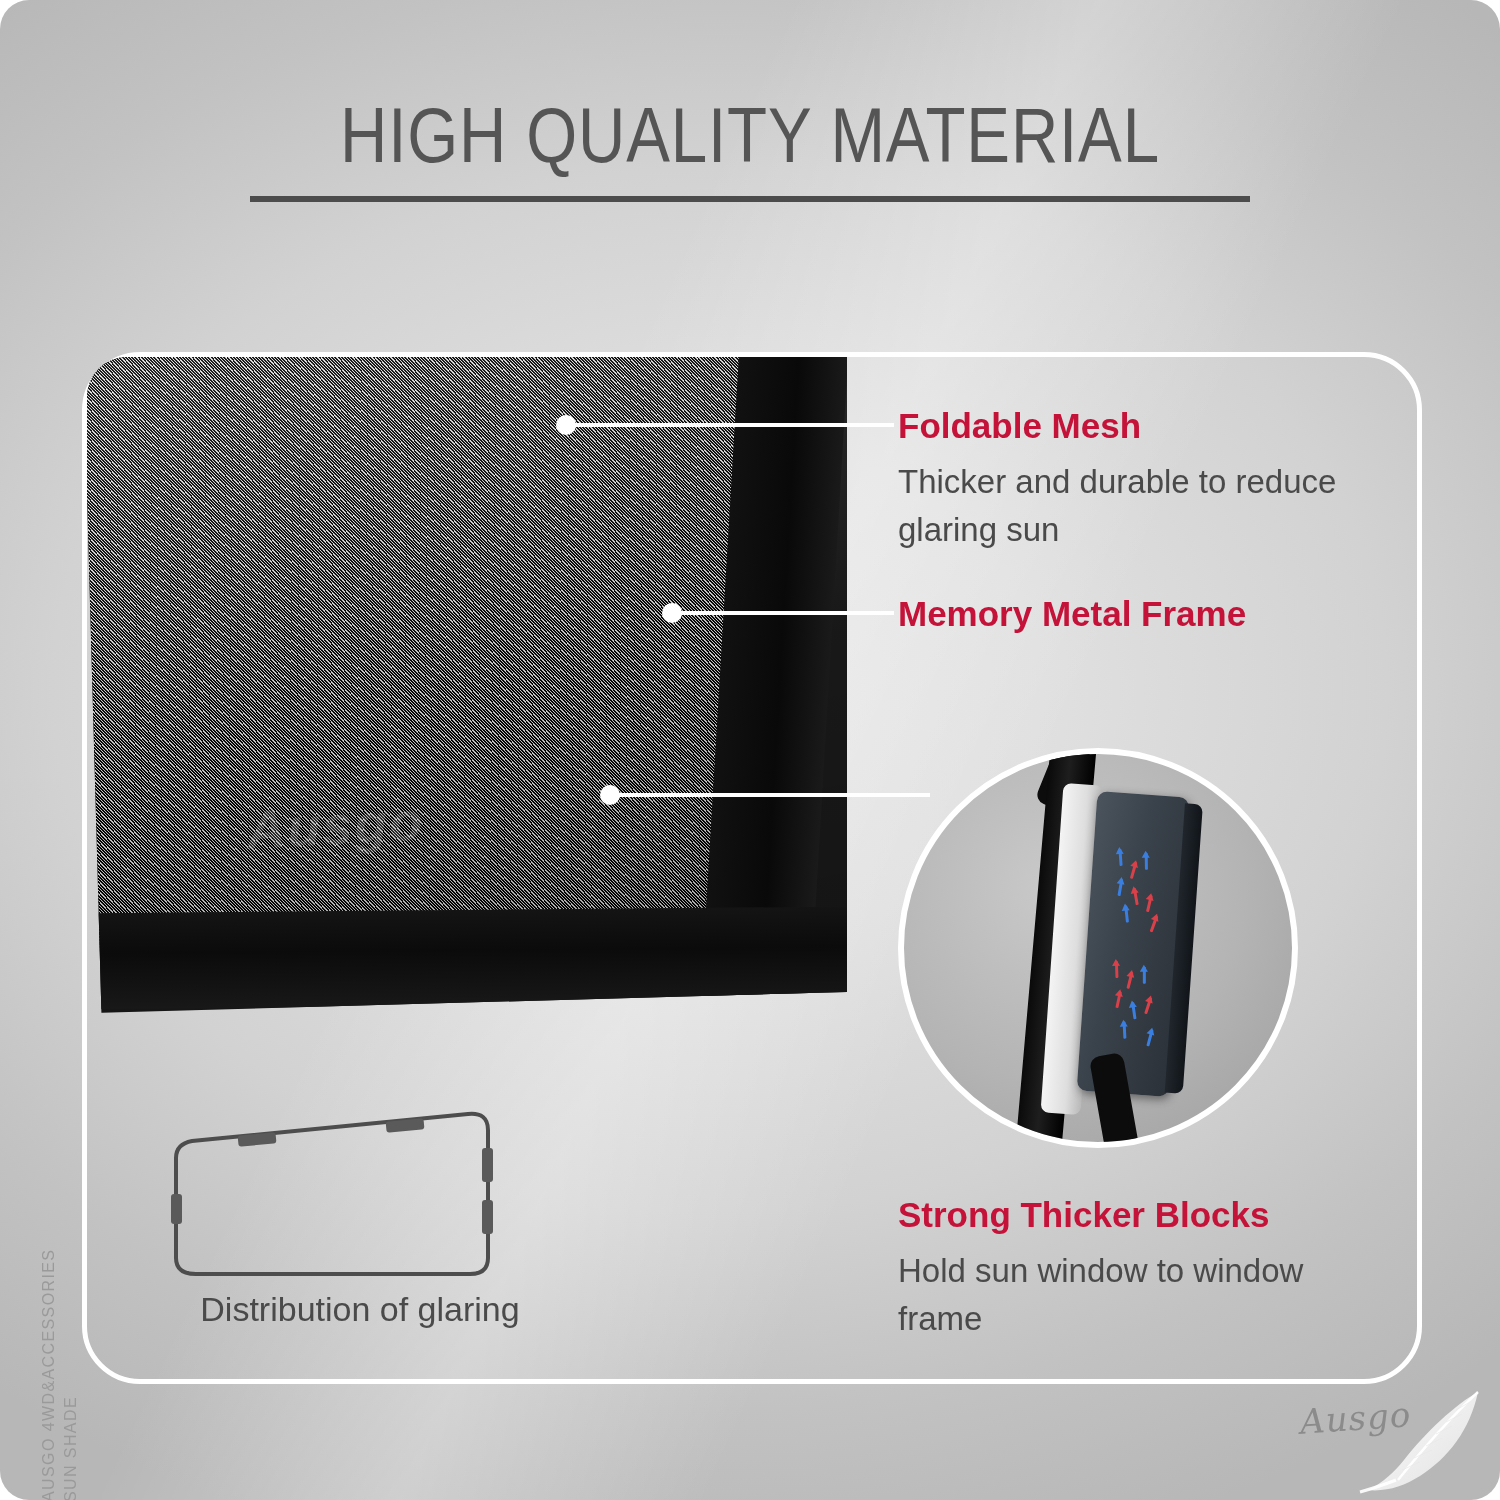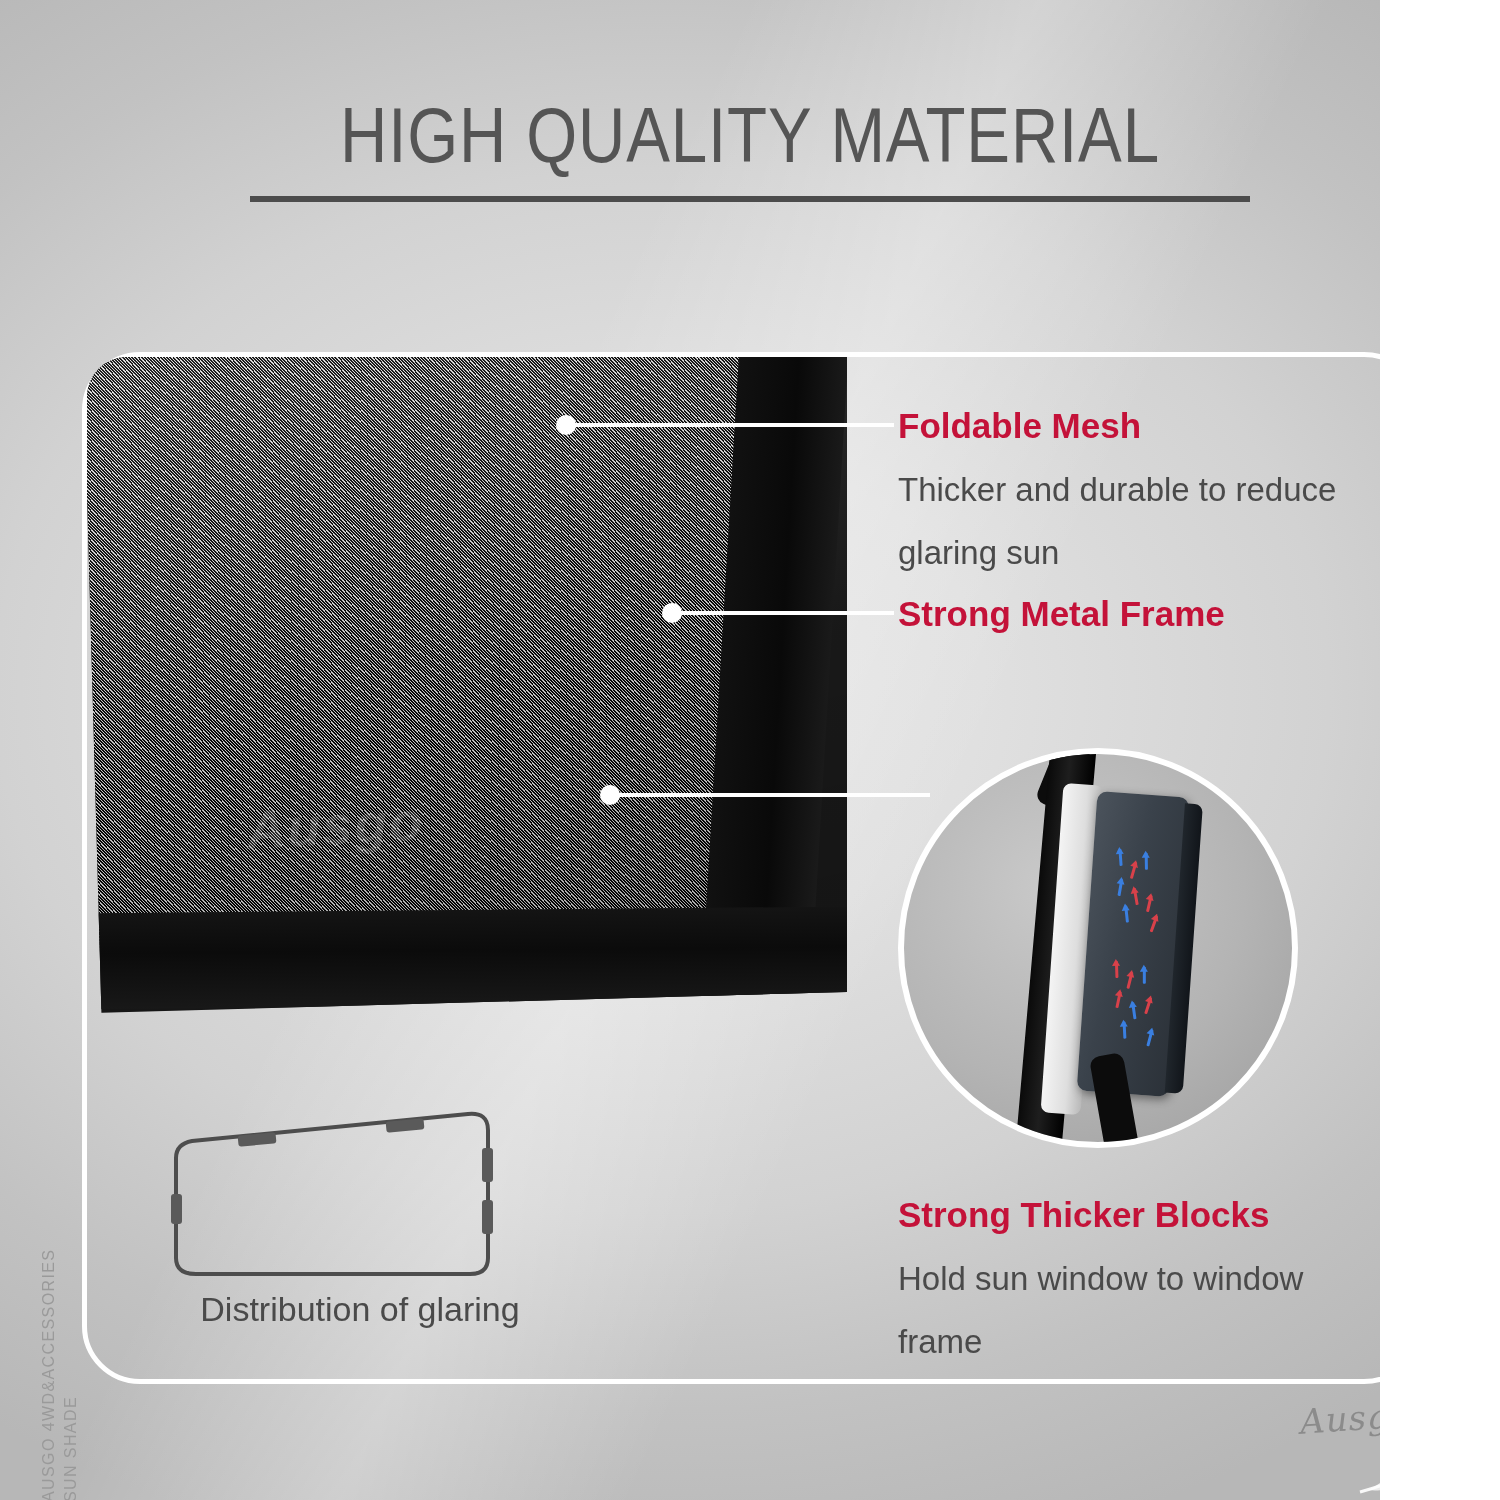--- a/index.html
+++ b/index.html
@@ -2,24 +2,25 @@
 <html><head>
 <meta charset="utf-8">
 <style>
   html,body{margin:0;padding:0;}
   body{
     width:1500px;height:1500px;
     font-family:"Liberation Sans","DejaVu Sans",sans-serif;
     overflow:hidden;
   }
   #stage{
-    position:relative;width:1380px;height:1500px;
+    position:relative;width:1500px;height:1500px;
     background:
       radial-gradient(ellipse 1150px 900px at 48% 46%, #e6e6e6 0%, #e0e0e0 28%, #d2d2d2 58%, #c2c2c2 80%, #b7b7b7 100%);
     overflow:hidden;
+    border-radius:29px;
   }
   
   #stage:before{
     content:"";position:absolute;inset:0;
     background:linear-gradient(115deg, rgba(255,255,255,0) 36%, rgba(255,255,255,.30) 50%, rgba(255,255,255,0) 64%);
     pointer-events:none;
   }
 
   
   .title{
@@ -95,21 +96,21 @@
     position:absolute;height:4px;background:#ffffff;
   }
 
   
   .feat{position:absolute;width:520px;}
   .feat h3{
     margin:0 0 12px 0;font-size:35px;line-height:40px;
     font-weight:700;color:#c41239;letter-spacing:0px;
   }
   .feat p{
-    margin:0;font-size:33px;line-height:63px;
+    margin:0;font-size:33px;line-height:48px;
     font-weight:400;color:#4a4a4a;
   }
 
   
   .inset{
     position:absolute;left:898px;top:748px;width:400px;height:400px;
     border-radius:50%;border:6px solid #ffffff;box-sizing:border-box;
     overflow:hidden;
     background:radial-gradient(circle at 38% 34%, #c9c9c9 0%, #b4b4b4 55%, #9d9d9d 100%);
   }
@@ -206,21 +207,21 @@
 
   <div class="dot" style="left:600px;top:785px;"></div>
   <div class="lead" style="left:616px;top:793px;width:314px;"></div>
 
   <div class="feat" style="left:898px;top:406px;">
     <h3>Foldable Mesh</h3>
     <p>Thicker and durable to reduce glaring sun</p>
   </div>
 
   <div class="feat" style="left:898px;top:594px;">
-    <h3>Strong Metal Frame</h3>
+    <h3>Memory Metal Frame</h3>
   </div>
 
   <div class="inset">
     <div class="ins-tailtop"></div>
     <div class="ins-rail"></div>
     <div class="ins-white"></div>
     <div class="ins-block">
       <span class="arrow" style="left:26px;top:56px;color:#3a7fe0;background:#3a7fe0;transform:rotate(-8deg);"></span>
       <span class="arrow" style="left:40px;top:68px;color:#d8414a;background:#d8414a;transform:rotate(12deg);"></span>
       <span class="arrow" style="left:52px;top:58px;color:#3a7fe0;background:#3a7fe0;transform:rotate(-5deg);"></span>

